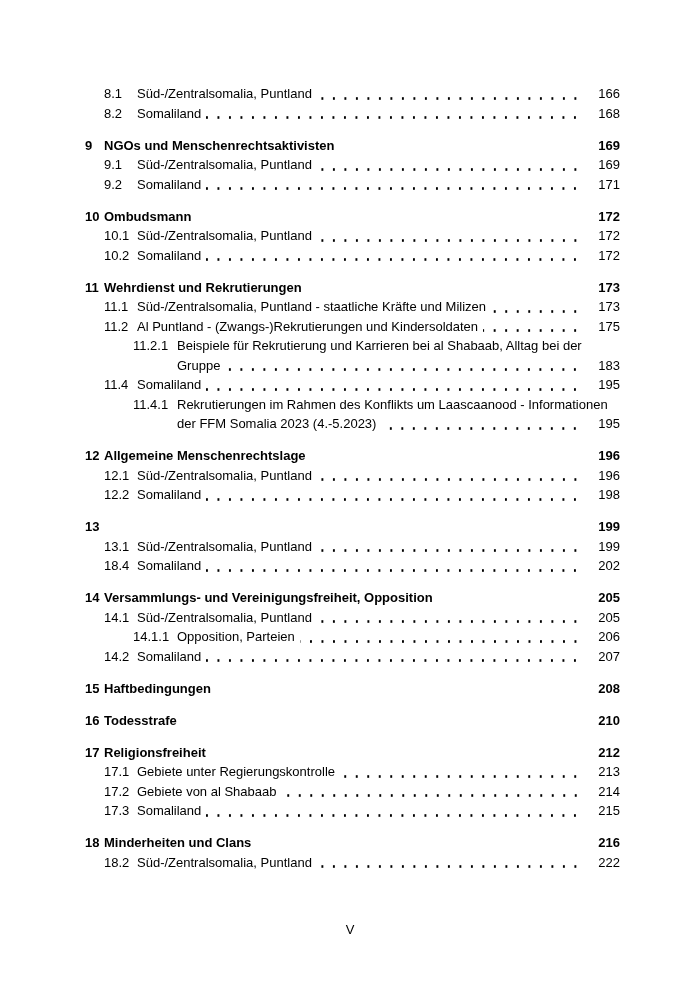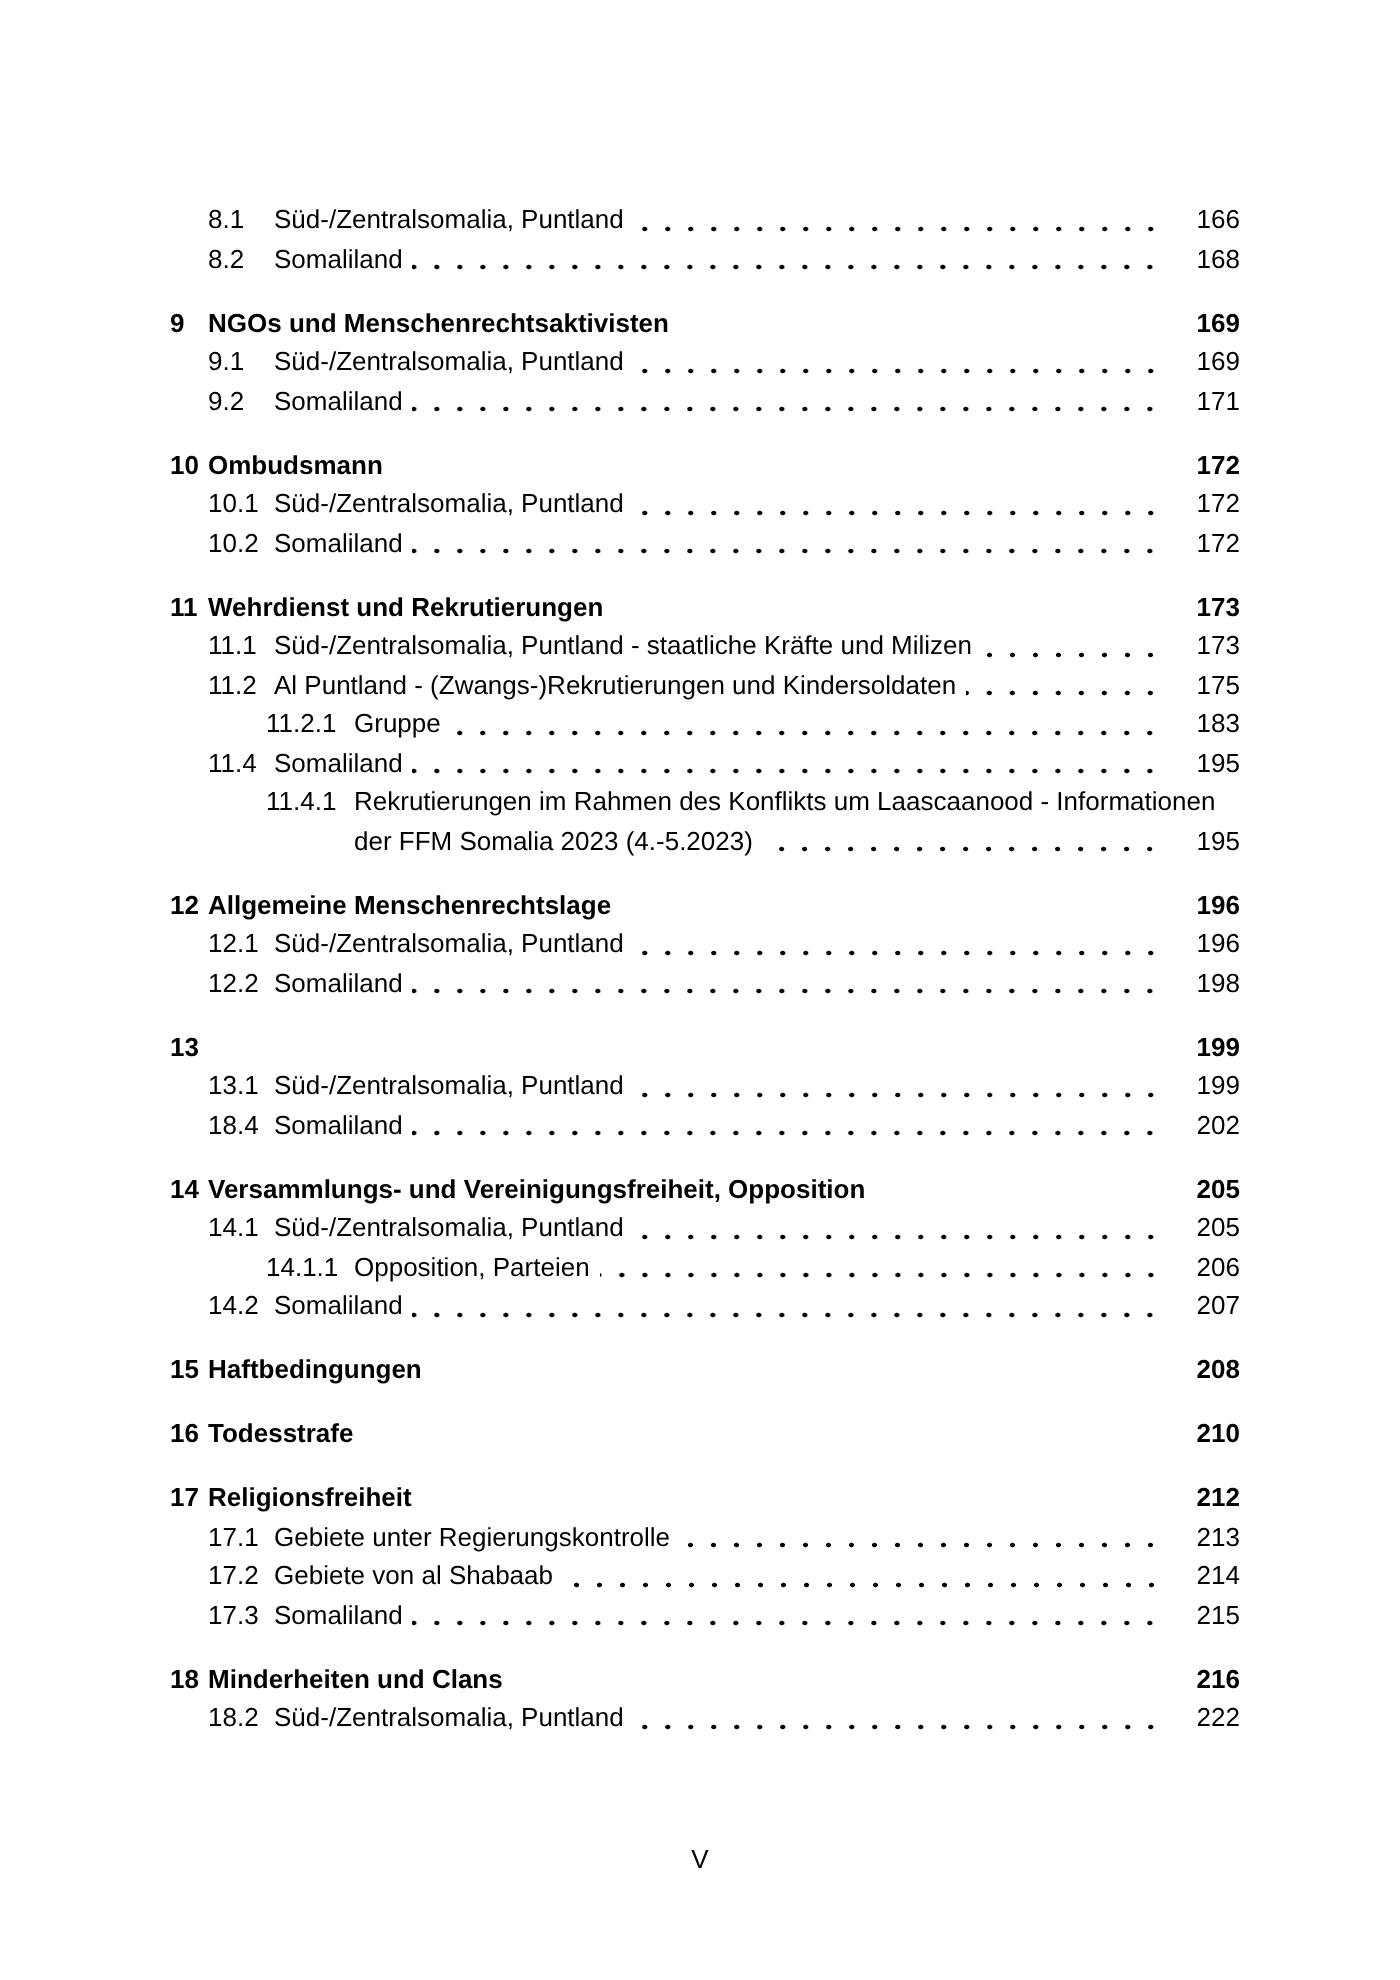--- a/index.html
+++ b/index.html
@@ -14,21 +14,21 @@
   }
   .page {
     position: relative;
     width: 700px;
     height: 990px;
     background: #ffffff;
     overflow: hidden;
   }
   .toc {
     position: absolute;
-    top: 100px;
+    top: 84px;
     left: 85px;
     right: 80px; 
   }
   .entry {
     display: flex;
     align-items: flex-start;
     line-height: 19.5px;
   }
   .entry .num {
     flex: 0 0 auto;
@@ -189,20 +189,21 @@
           <div class="line last">
             <span class="text">Al Puntland - (Zwangs-)Rekrutierungen und Kindersoldaten</span>
             <span class="leader"></span>
             <span class="pagenum">175</span>
           </div>
         </div>
       </div>
       <div class="entry level-2">
         <span class="num">11.2.1</span>
         <div class="body">
+          <div class="line"><span class="text">Beispiele für Rekrutierung und Karrieren bei al Shabaab, Alltag bei der</span></div>
           <div class="line last">
             <span class="text">Gruppe</span>
             <span class="leader"></span>
             <span class="pagenum">183</span>
           </div>
         </div>
       </div>
       <div class="entry level-1">
         <span class="num">11.4</span>
         <div class="body">

